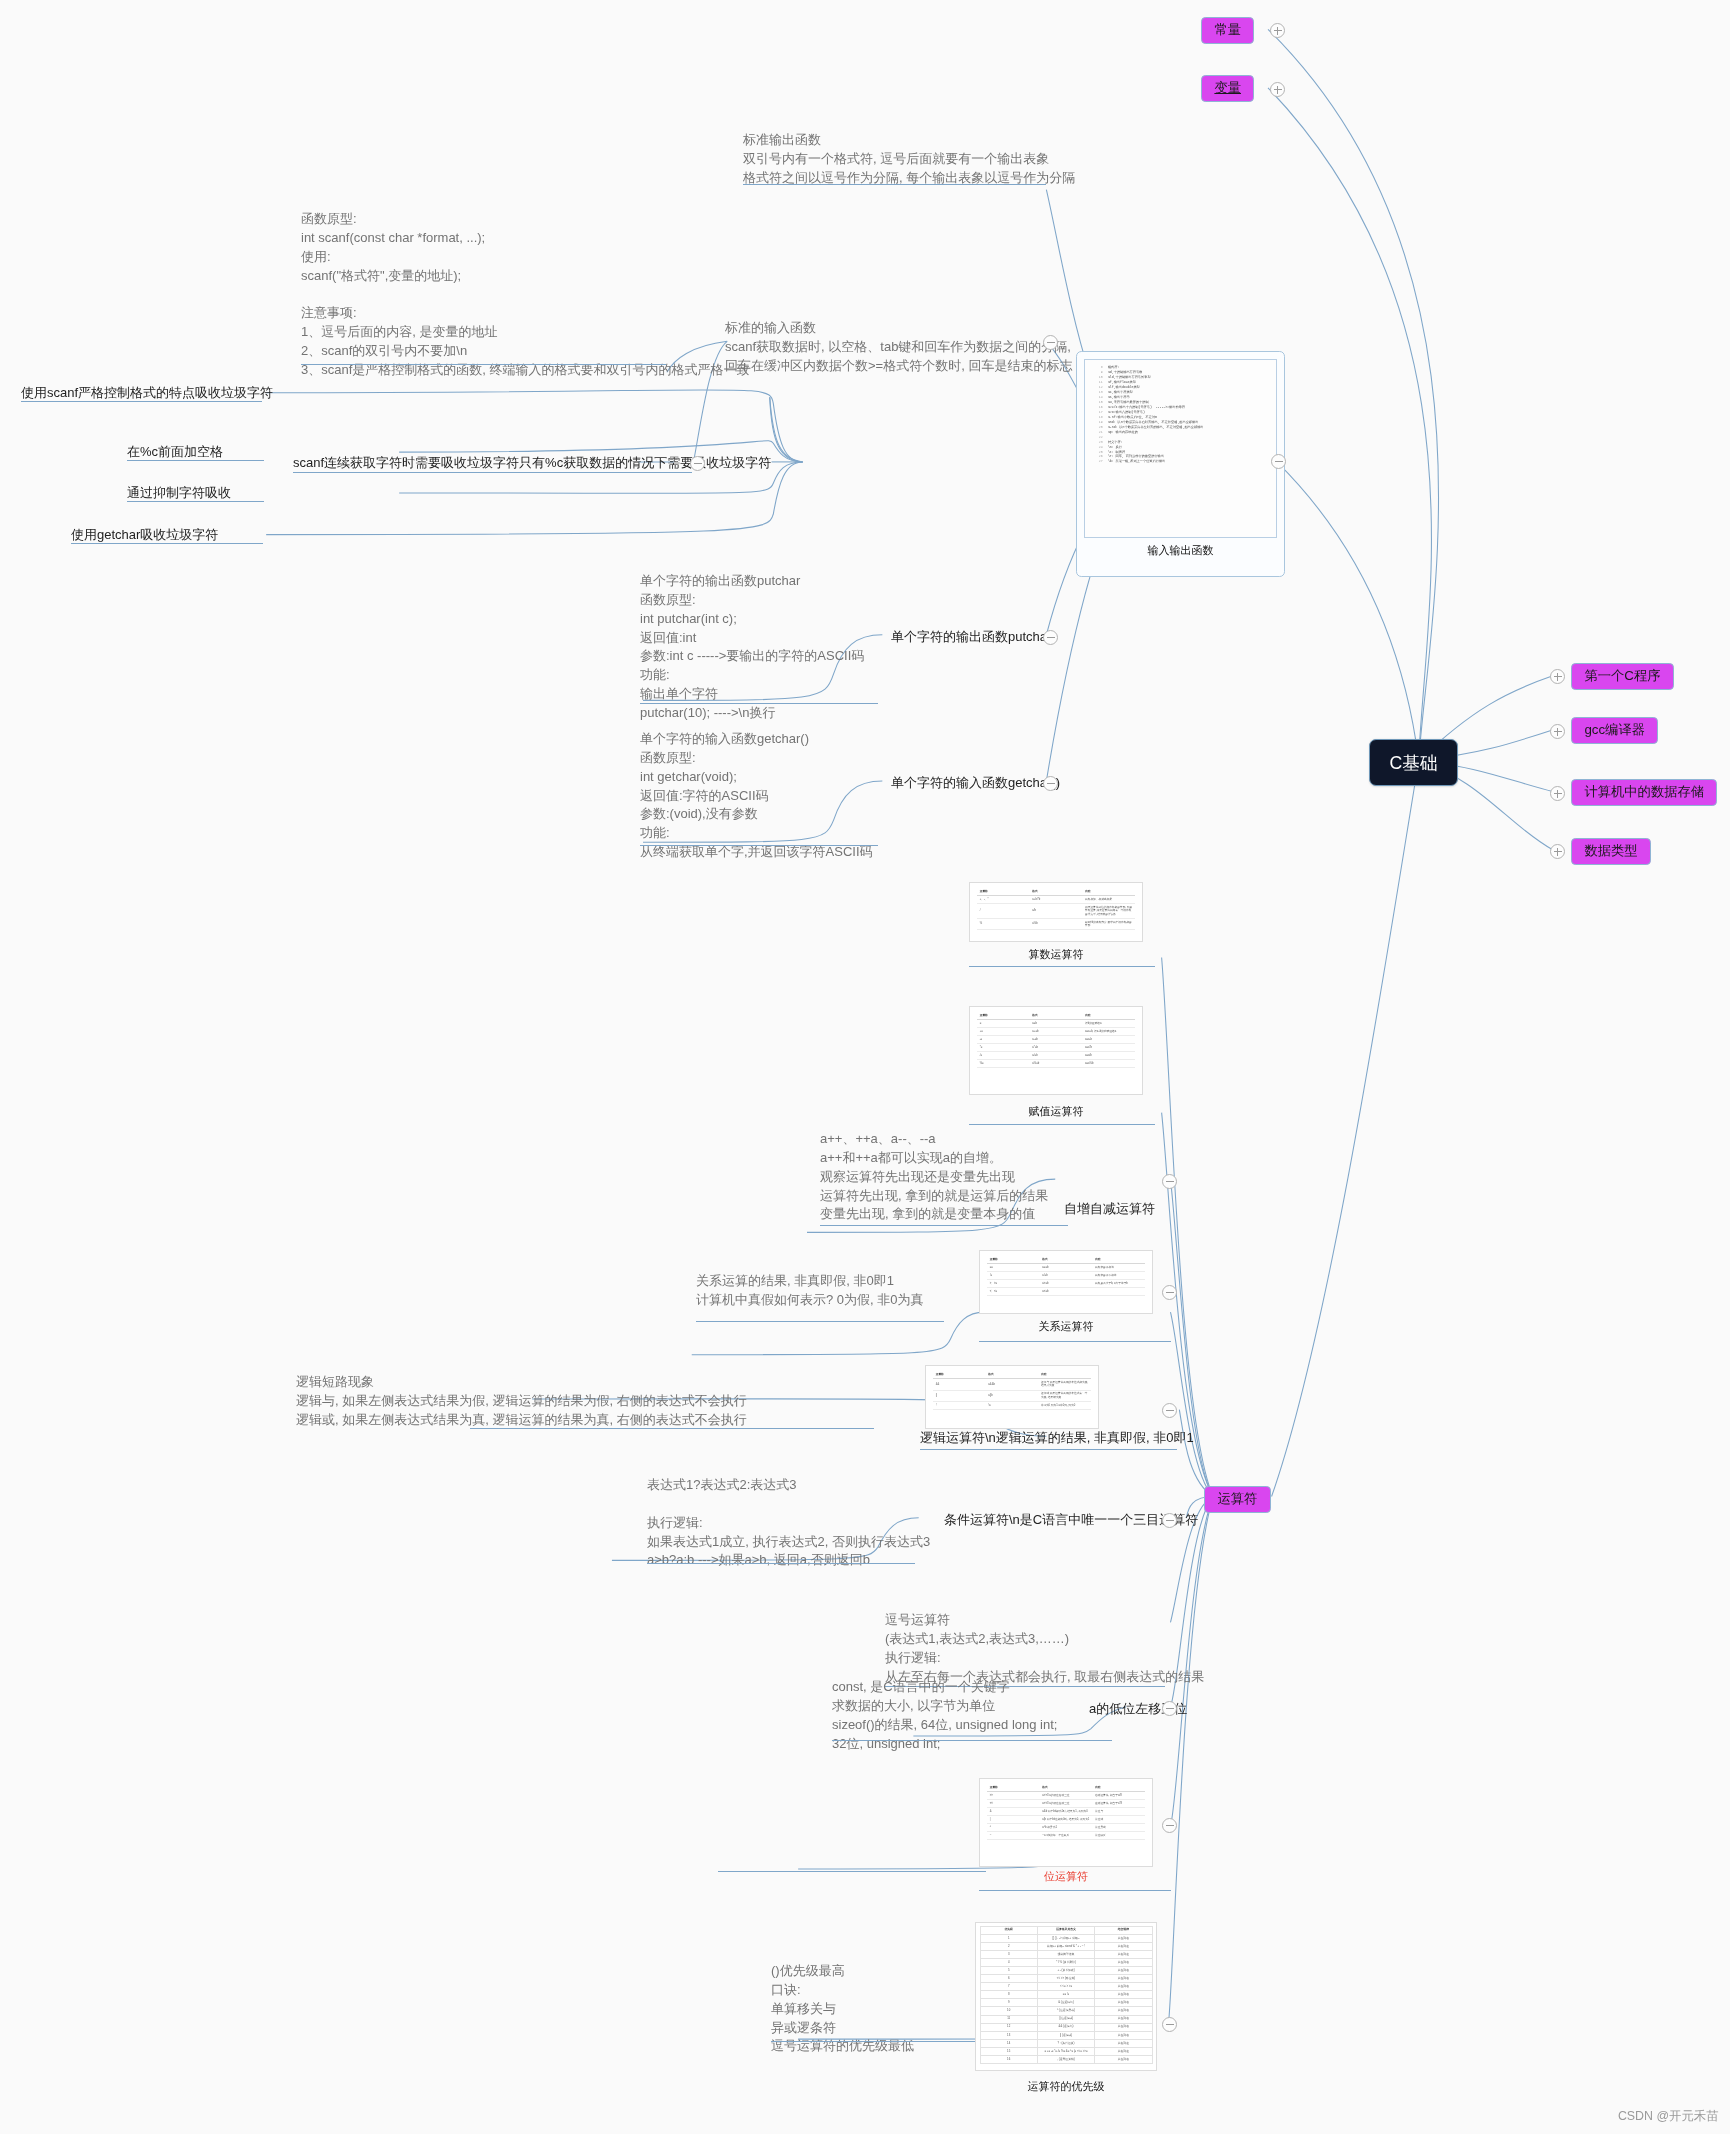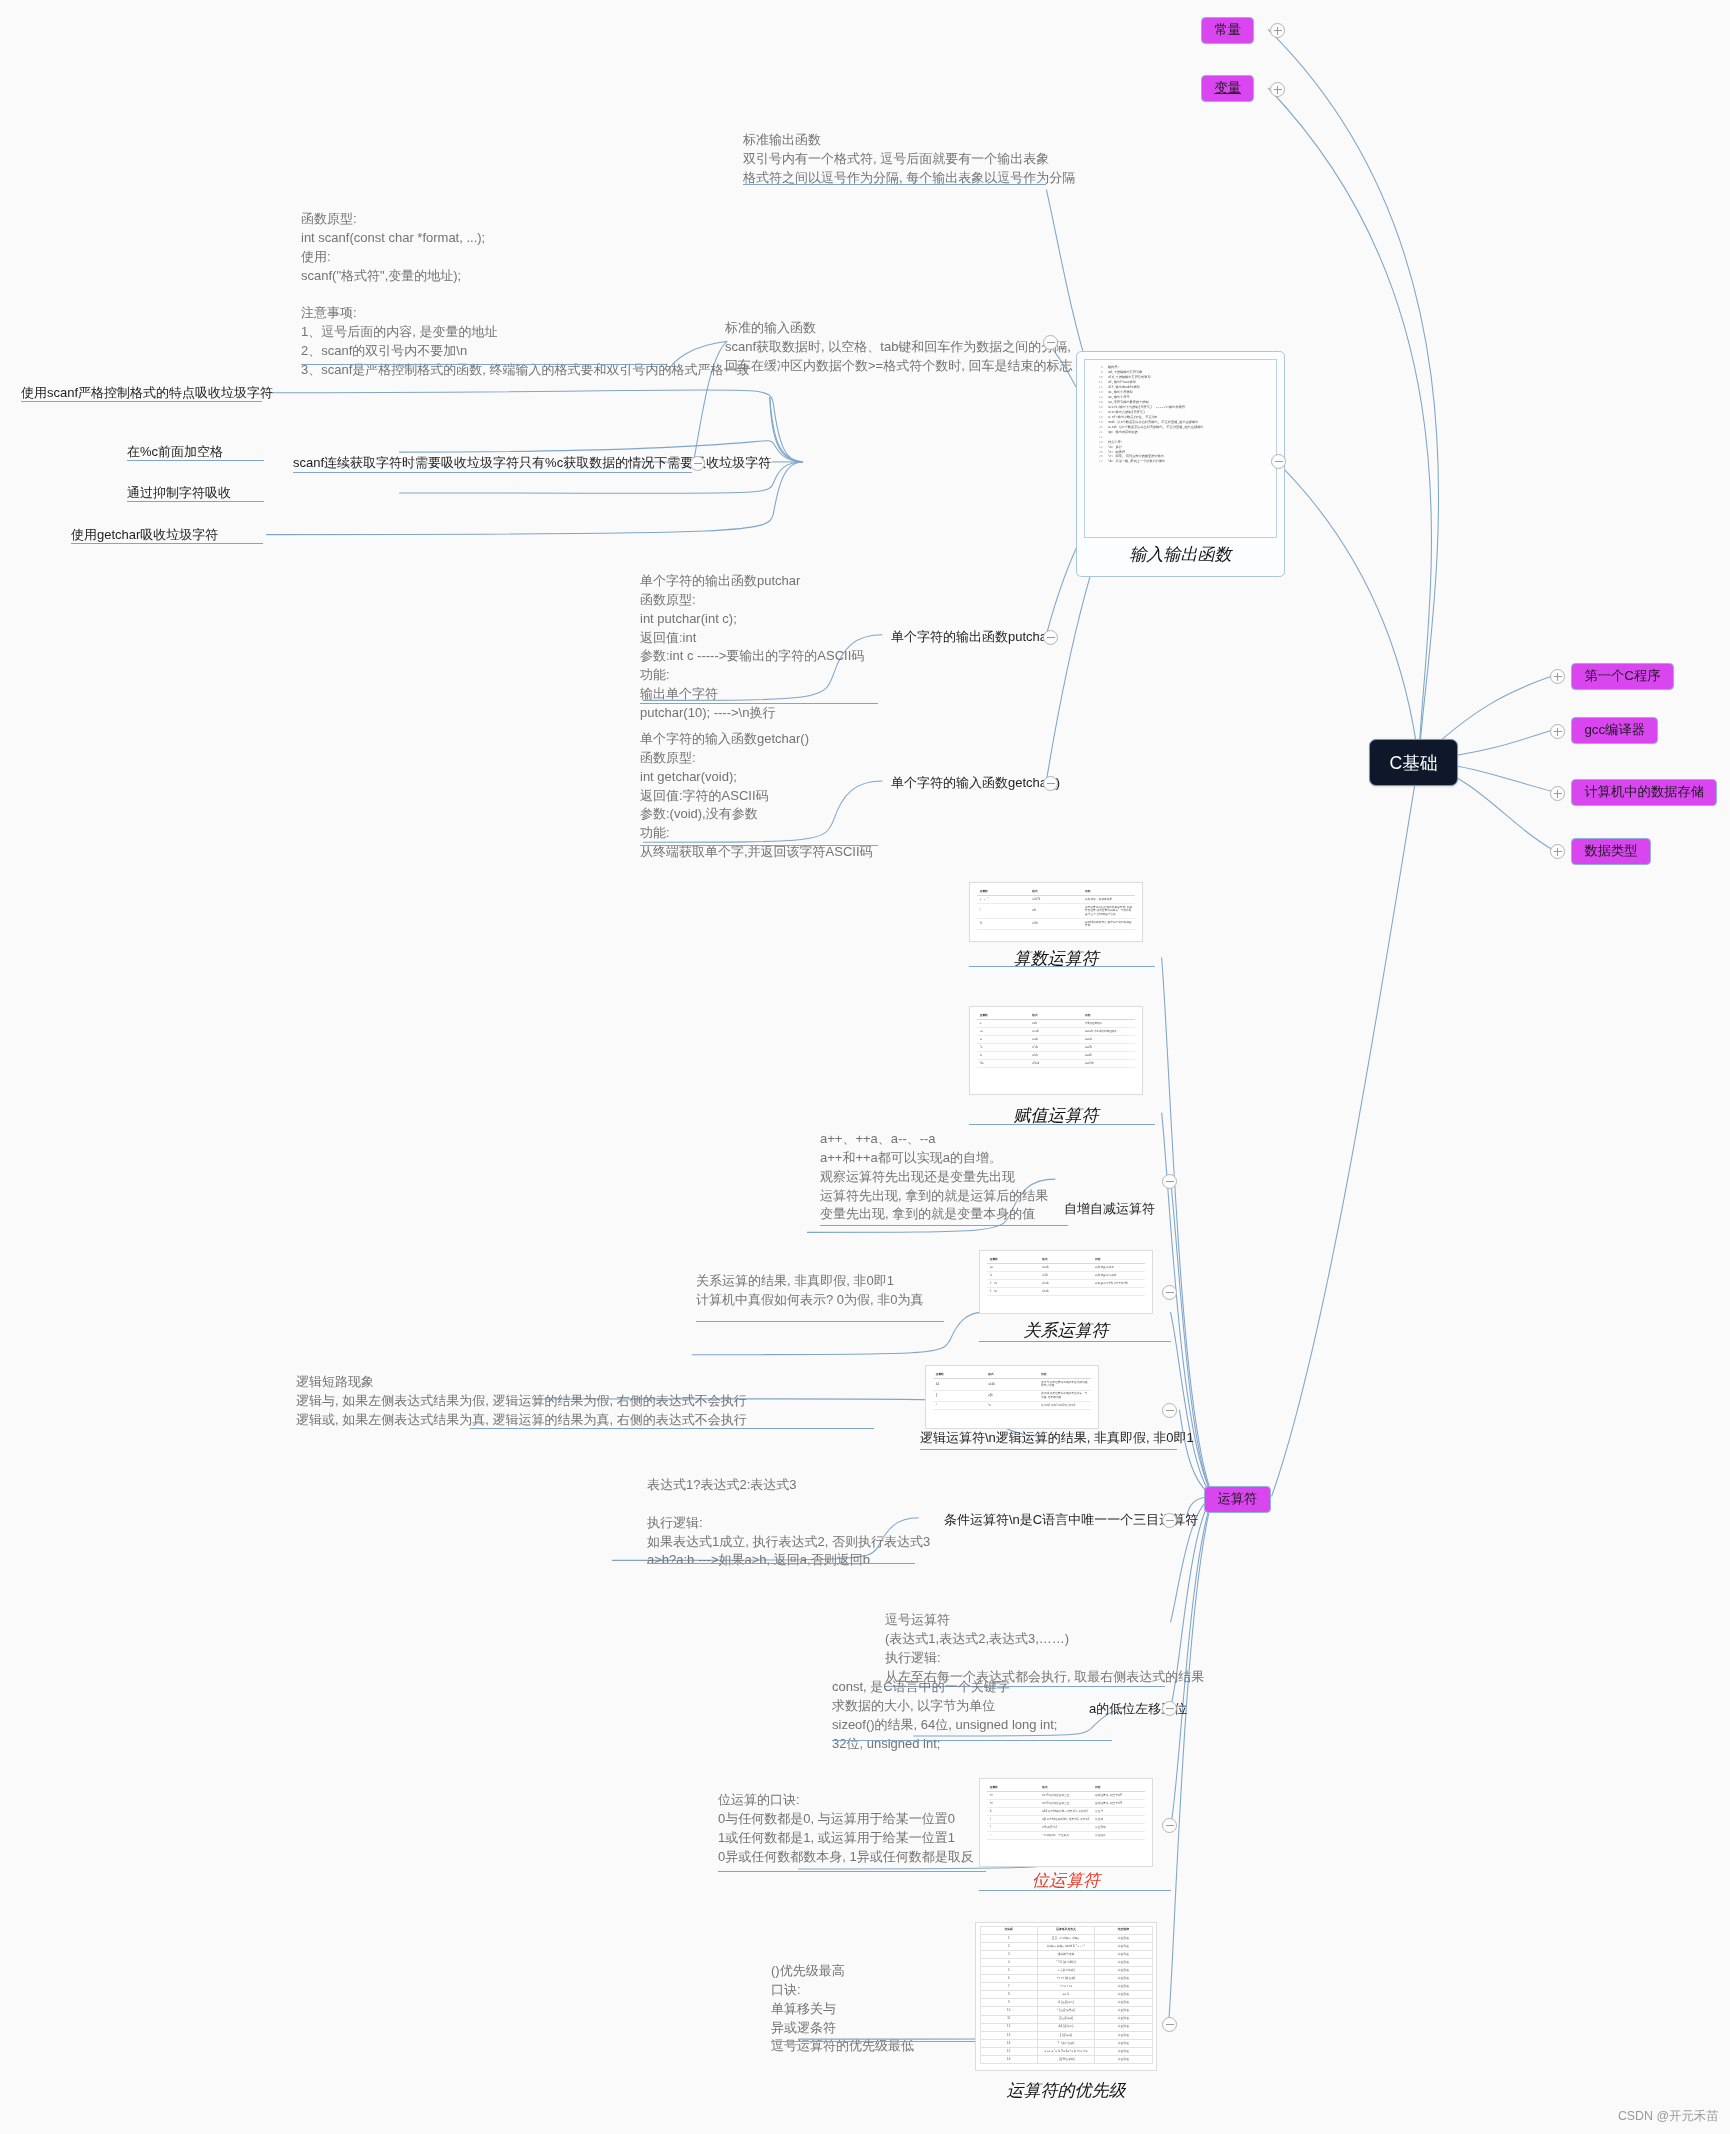--- a/index.html
+++ b/index.html
@@ -40,21 +40,21 @@
     color:#737373;
     line-height:1.45;
     white-space:pre;
   }
   .label{
     font-size:13px;
     color:#222;
     white-space:nowrap;
   }
   .caption{
-    font-size:17px;color:#111;text-align:center;white-space:nowrap;font-style:italic;
+    font-size:11px;color:#111;text-align:center;white-space:nowrap;
   }
   
   .exp{
     position:absolute;
     width:13.3px;height:13.3px;
     border:0.9px solid #b3b3b3;
     border-radius:50%;
     background:#fdfdfd;
   }
   .exp::before,.exp::after{
@@ -531,24 +531,20 @@
   <div class="blue-underline" style="left:885px;top:1686px;width:280px;"></div>
 
   <div class="node txtnode" style="left:832px;top:1678px;width:381px;">const, 是C语言中的一个关键字
 求数据的大小, 以字节为单位
 sizeof()的结果, 64位, unsigned long int;
 32位, unsigned int;</div>
   <div class="blue-underline" style="left:832px;top:1740px;width:280px;"></div>
   <div class="node label" style="left:1089px;top:1700px;">a的低位左移三位</div>
   <div class="exp" style="left:1162px;top:1701px;"></div>
 
-  <div class="node txtnode" style="left:718px;top:1791px;width:381px;">位运算的口诀:
-0与任何数都是0, 与运算用于给某一位置0
-1或任何数都是1, 或运算用于给某一位置1
-0异或任何数都数本身, 1异或任何数都是取反</div>
   <div class="blue-underline" style="left:718px;top:1871px;width:268px;"></div>
   <div class="thumb-wrap" style="left:979px;top:1778px;width:174px;height:99px;">
     <div class="thumb" style="width:100%;height:89px;">
       <table class="minitable">
         <thead>
             <tr id="th-bit">
               <th>运算符</th>
               <th>格式</th>
               <th>功能</th>
             </tr>

